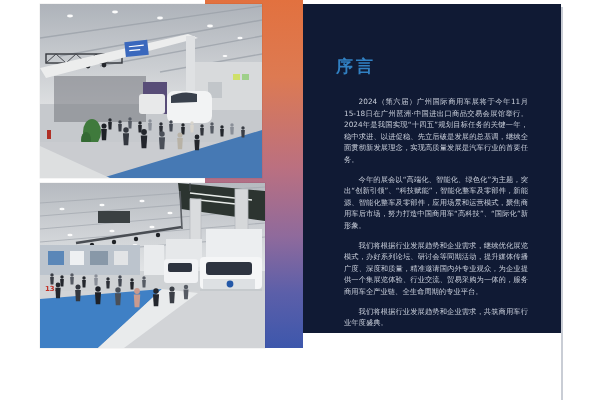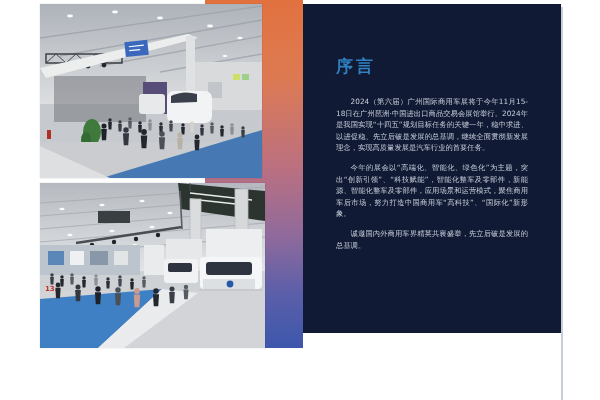--- a/index.html
+++ b/index.html
@@ -27,21 +27,21 @@
     position:absolute;left:303px;top:4px;width:258px;height:329px;
     background:var(--panel_bg,#101a34);
     box-sizing:border-box;padding:0 33px;
   }
   .preface-title{
     margin:51px 0 18px 0;
     font-size:17px;font-weight:bold;letter-spacing:3px;
     color:var(--title_blue,#3180c2);
   }
   .panel p{
-    margin:0 0 8px 0;
+    margin:0 0 8px 8px;
     font-size:7.3px;line-height:11.6px;
     color:var(--body_text,#c9cfdb);
     text-align:justify;text-indent:2em;
     font-weight:500;
   }
   .page-edge-line{
     position:absolute;left:561px;top:7px;width:2px;height:393px;
     background:#c9cdd5;
   }
 </style>
@@ -293,18 +293,19 @@
             <use href="#q" fill="#565b64"></use>
           </g>
       </g>
     </svg>
   </figure>
 
   <section class="panel">
     <h1 class="preface-title">序言</h1>
     <p>2024（第六届）广州国际商用车展将于今年11月15-18日在广州琶洲·中国进出口商品交易会展馆举行。2024年是我国实现“十四五”规划目标任务的关键一年，稳中求进、以进促稳、先立后破是发展的总基调，继续全面贯彻新发展理念，实现高质量发展是汽车行业的首要任务。</p>
     <p>今年的展会以“高端化、智能化、绿色化”为主题，突出“创新引领”、“科技赋能”，智能化整车及零部件，新能源、智能化整车及零部件，应用场景和运营模式，聚焦商用车后市场，努力打造中国商用车“高科技”、“国际化”新形象。</p>
-    <p>诚邀国内外商用车界精英共襄盛举，先立后破是发展的总基调。</p>
+    <p>我们将根据行业发展趋势和企业需求，继续优化展览模式，办好系列论坛、研讨会等同期活动，提升媒体传播广度、深度和质量，精准邀请国内外专业观众，为企业提供一个集展览体验、行业交流、贸易采购为一体的，服务商用车全产业链、全生命周期的专业平台。</p>
+    <p>我们将根据行业发展趋势和企业需求，共筑商用车行业年度盛典。</p>
   </section>
 
   <div class="page-edge-line"></div>
 
 </div>
 
 </body></html>

